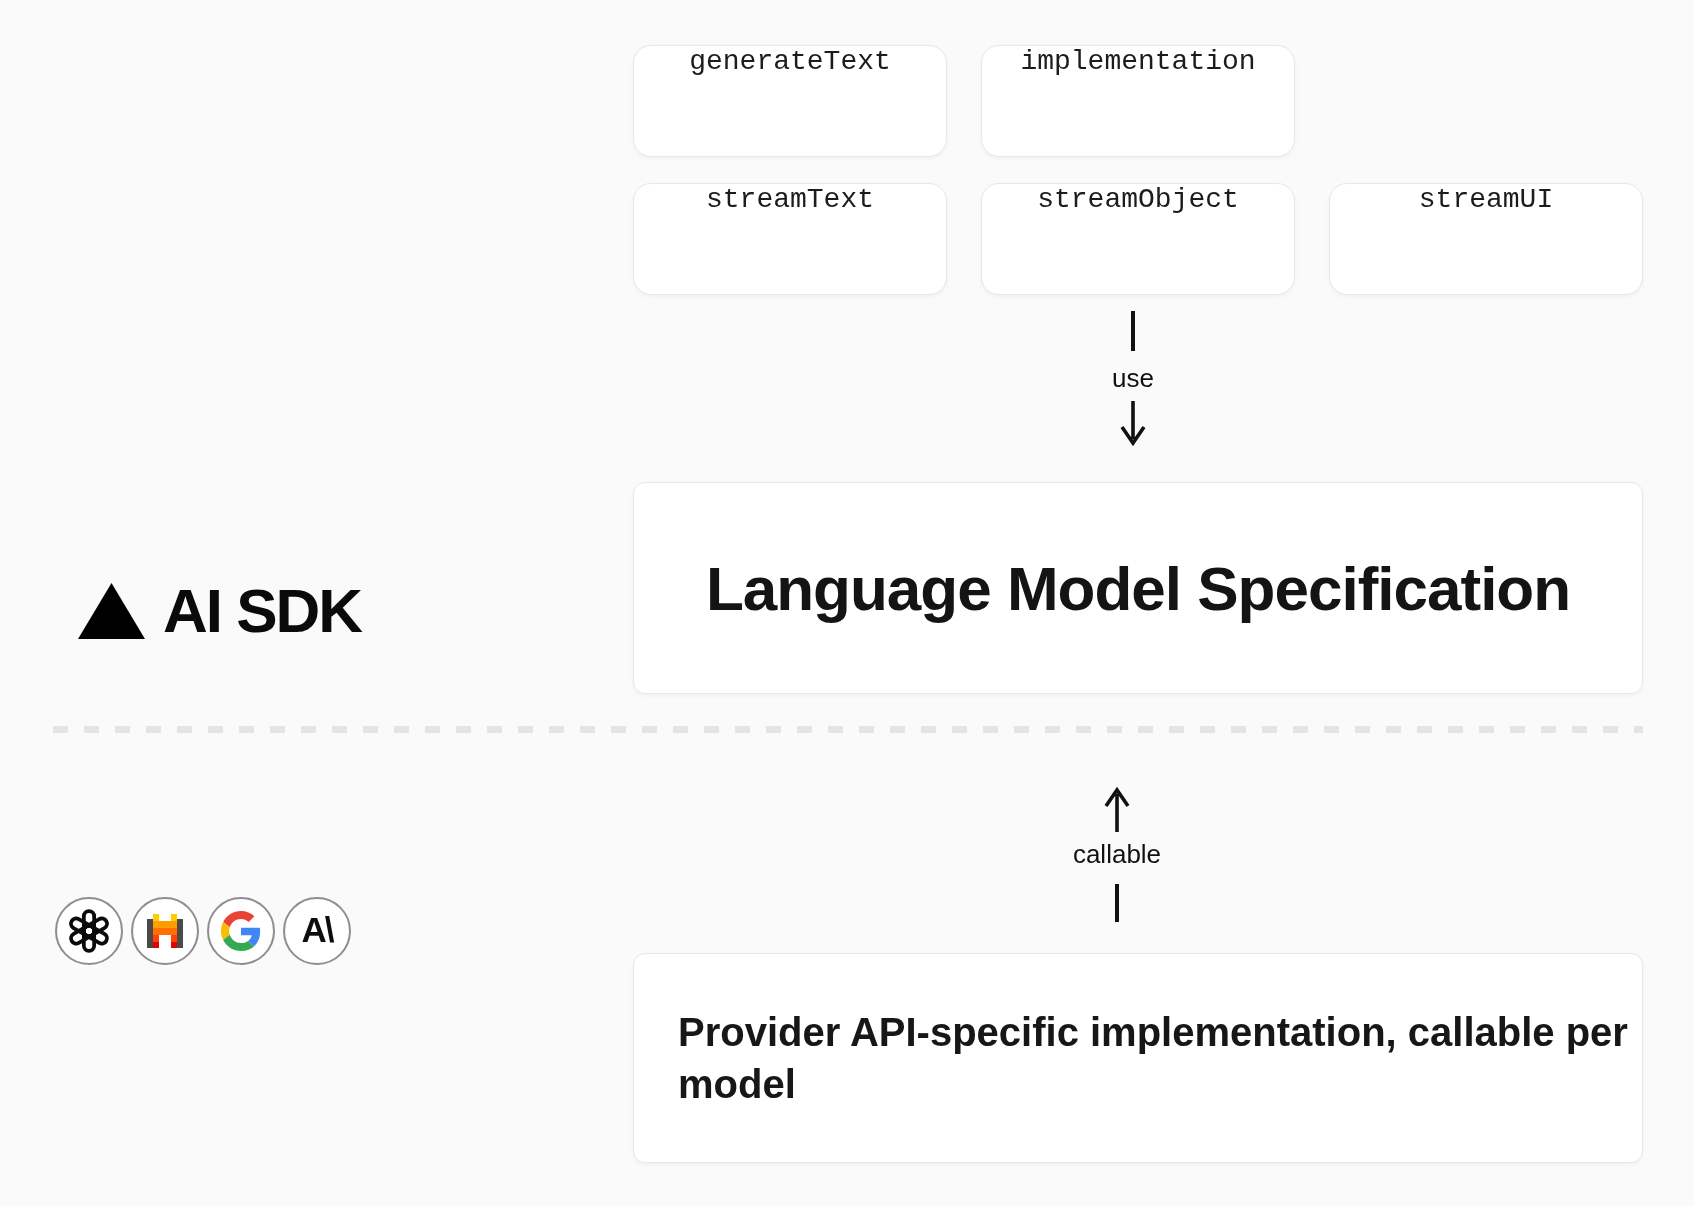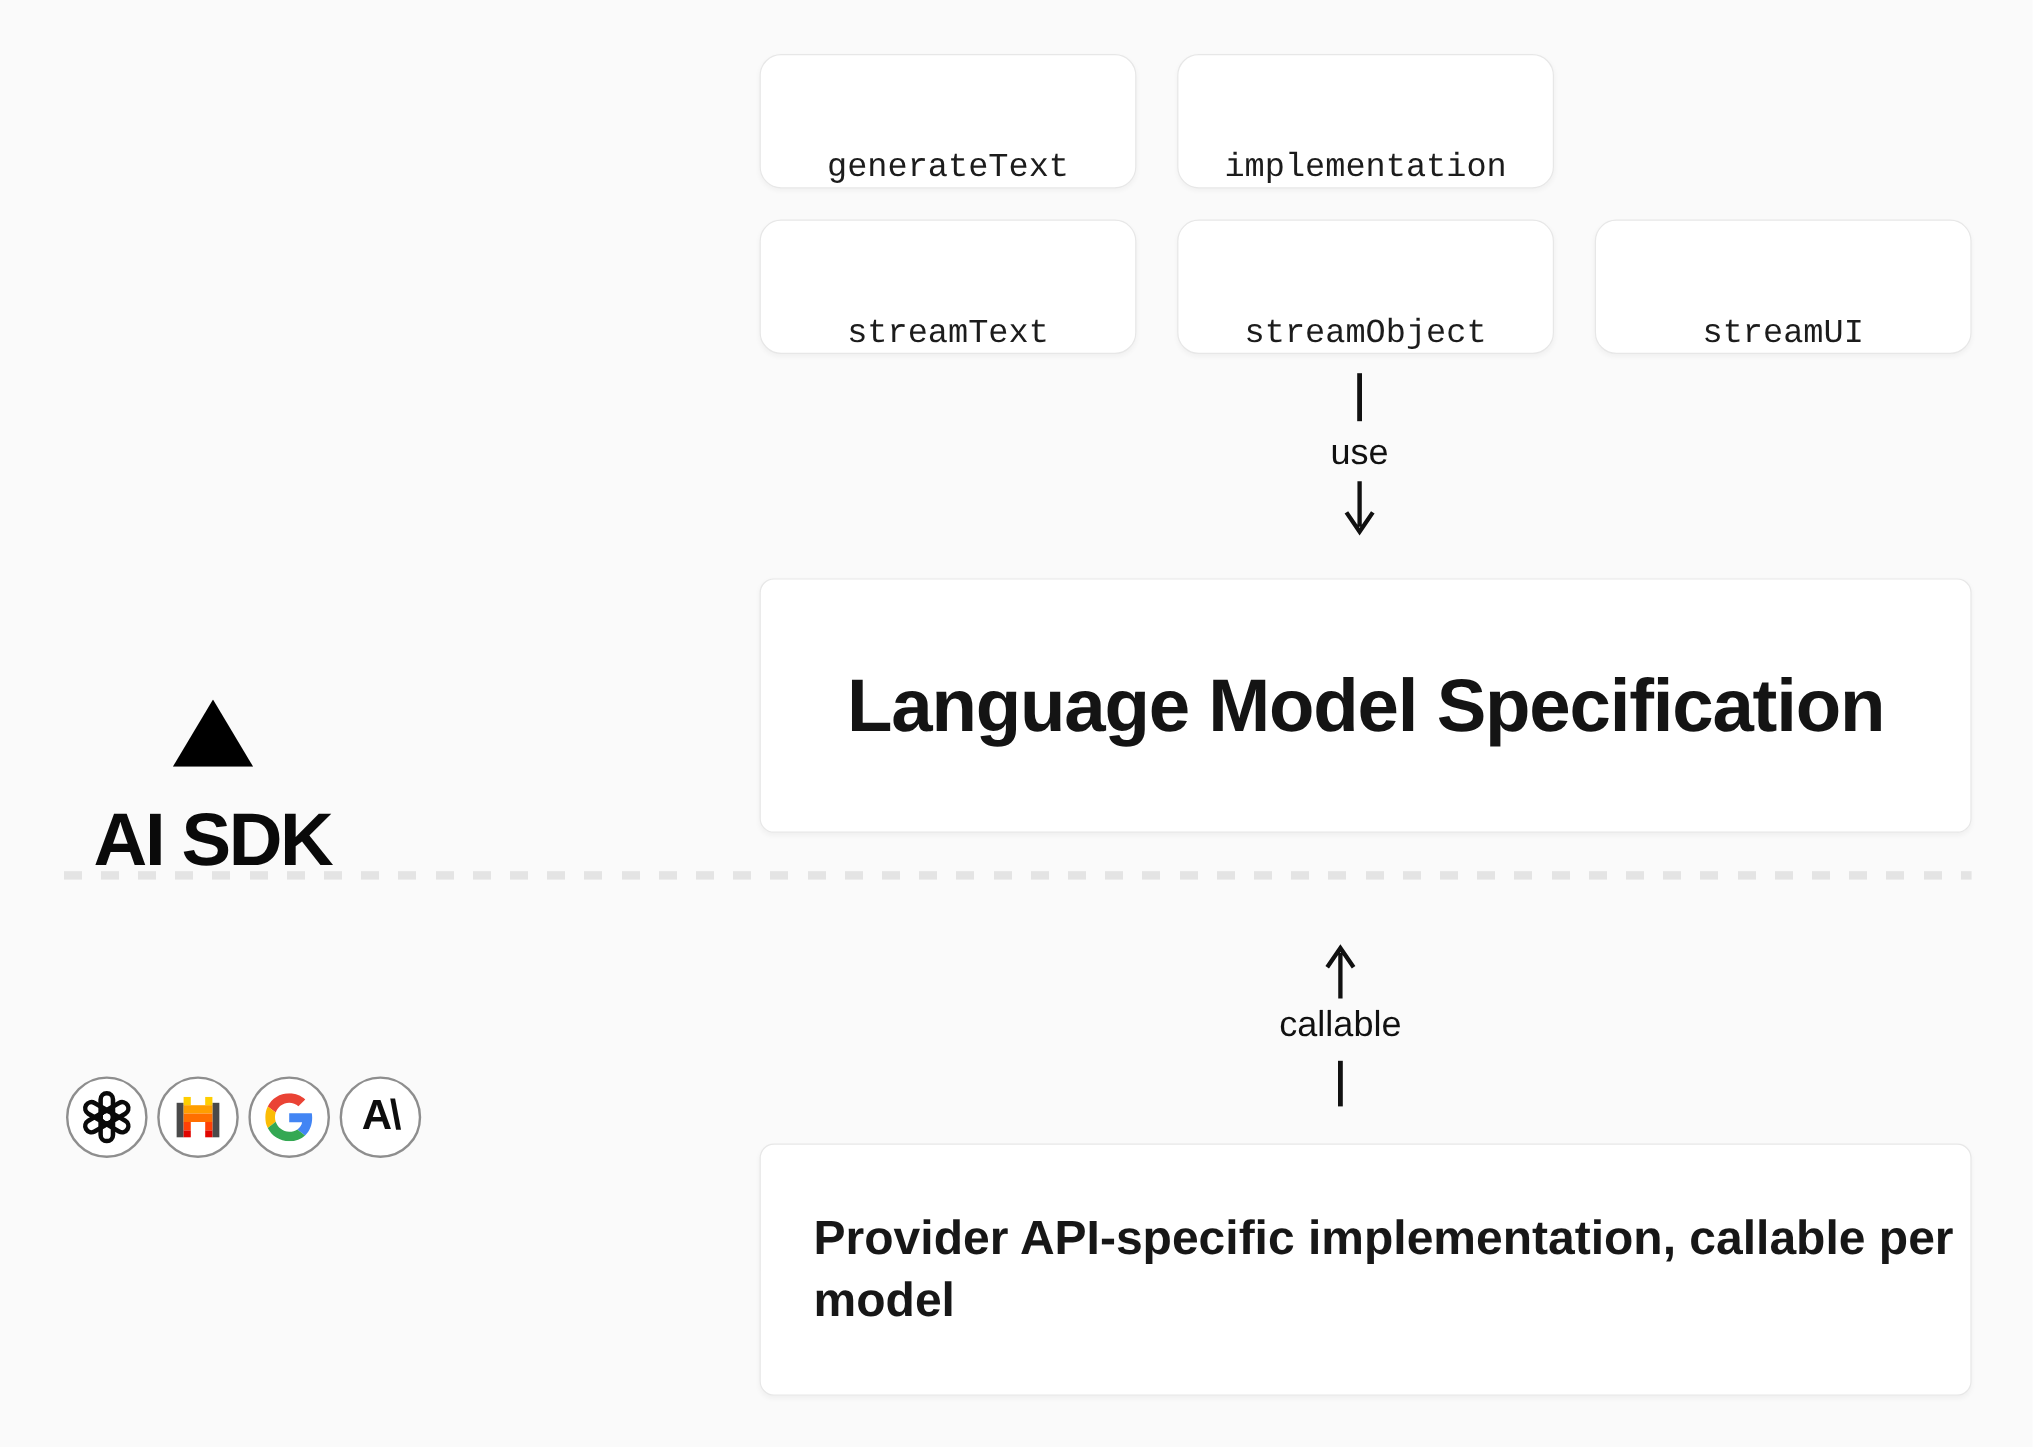--- a/index.html
+++ b/index.html
@@ -5,21 +5,21 @@
   html,body { margin:0; padding:0; }
   .canvas {
     position:relative; width:1694px; height:1206px;
     background:#fafafa; overflow:hidden;
     font-family:"Liberation Sans", sans-serif; color:#111;
   }
   .fn-box {
     position:absolute; width:314px; height:112px;
     background:#fff; border:1.5px solid #e7e7e7; border-radius:18px;
     box-shadow:0 2px 4px rgba(0,0,0,.04);
-    display:flex; align-items:flex-end; justify-content:center;
+    display:flex; align-items:flex-start; justify-content:center;
     font-family:"Liberation Mono", monospace; font-size:28px; color:#1c1c1c;
     box-sizing:border-box;
   }
   .big-box {
     position:absolute; left:633px; width:1010px;
     background:#fff; border:1.5px solid #e7e7e7; border-radius:12px;
     box-shadow:0 2px 4px rgba(0,0,0,.04);
     box-sizing:border-box; display:flex; align-items:center;
   }
   .spec-box { top:466px; height:212px; justify-content:center;margin-top:16px; }
@@ -28,26 +28,26 @@
     white-space:nowrap;
   }
   .impl-box { top:953px; height:210px; }
   .impl-text {
     margin-left:44px; width:975px;
     font-size:40px; font-weight:700; line-height:52px; color:#171717;
   }
   .arrow-stem { position:absolute; width:4px; background:#111; }
   .arrow-label {
     position:absolute; width:200px; text-align:center;
-    font-size:30px; line-height:32px; color:#111;
+    font-size:26px; line-height:32px; color:#111;
   }
   .arrow-svg { position:absolute; }
   .logo-row {
     position:absolute; left:78px; top:583px;
-    display:flex; align-items:center; gap:34px;flex-direction:column;
+    display:flex; align-items:center; gap:18px;
   }
   .logo-text {
     font-size:62px; font-weight:700; letter-spacing:-2px;
     line-height:56px; color:#0a0a0a; white-space:nowrap;
   }
   .providers-heading {
     position:absolute; left:56px; top:818px;
     font-size:62px; font-weight:700; letter-spacing:-1.5px;
     line-height:60px; color:#0a0a0a;
   }

